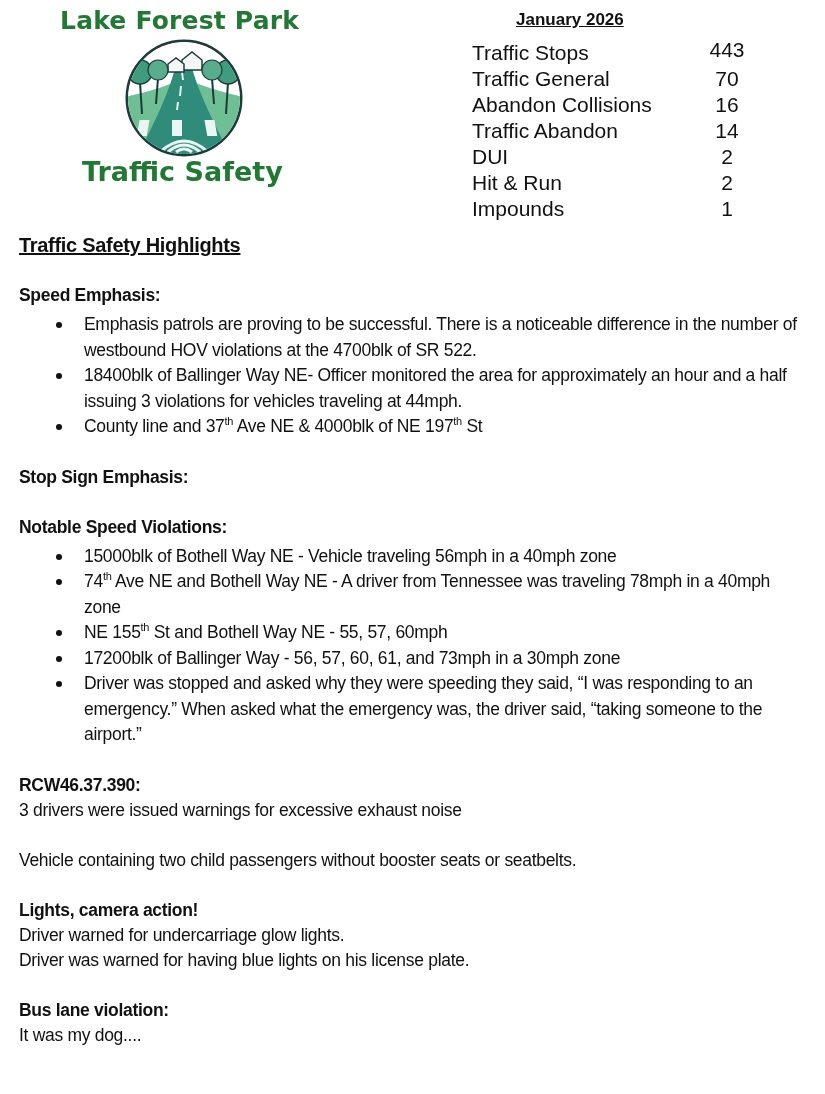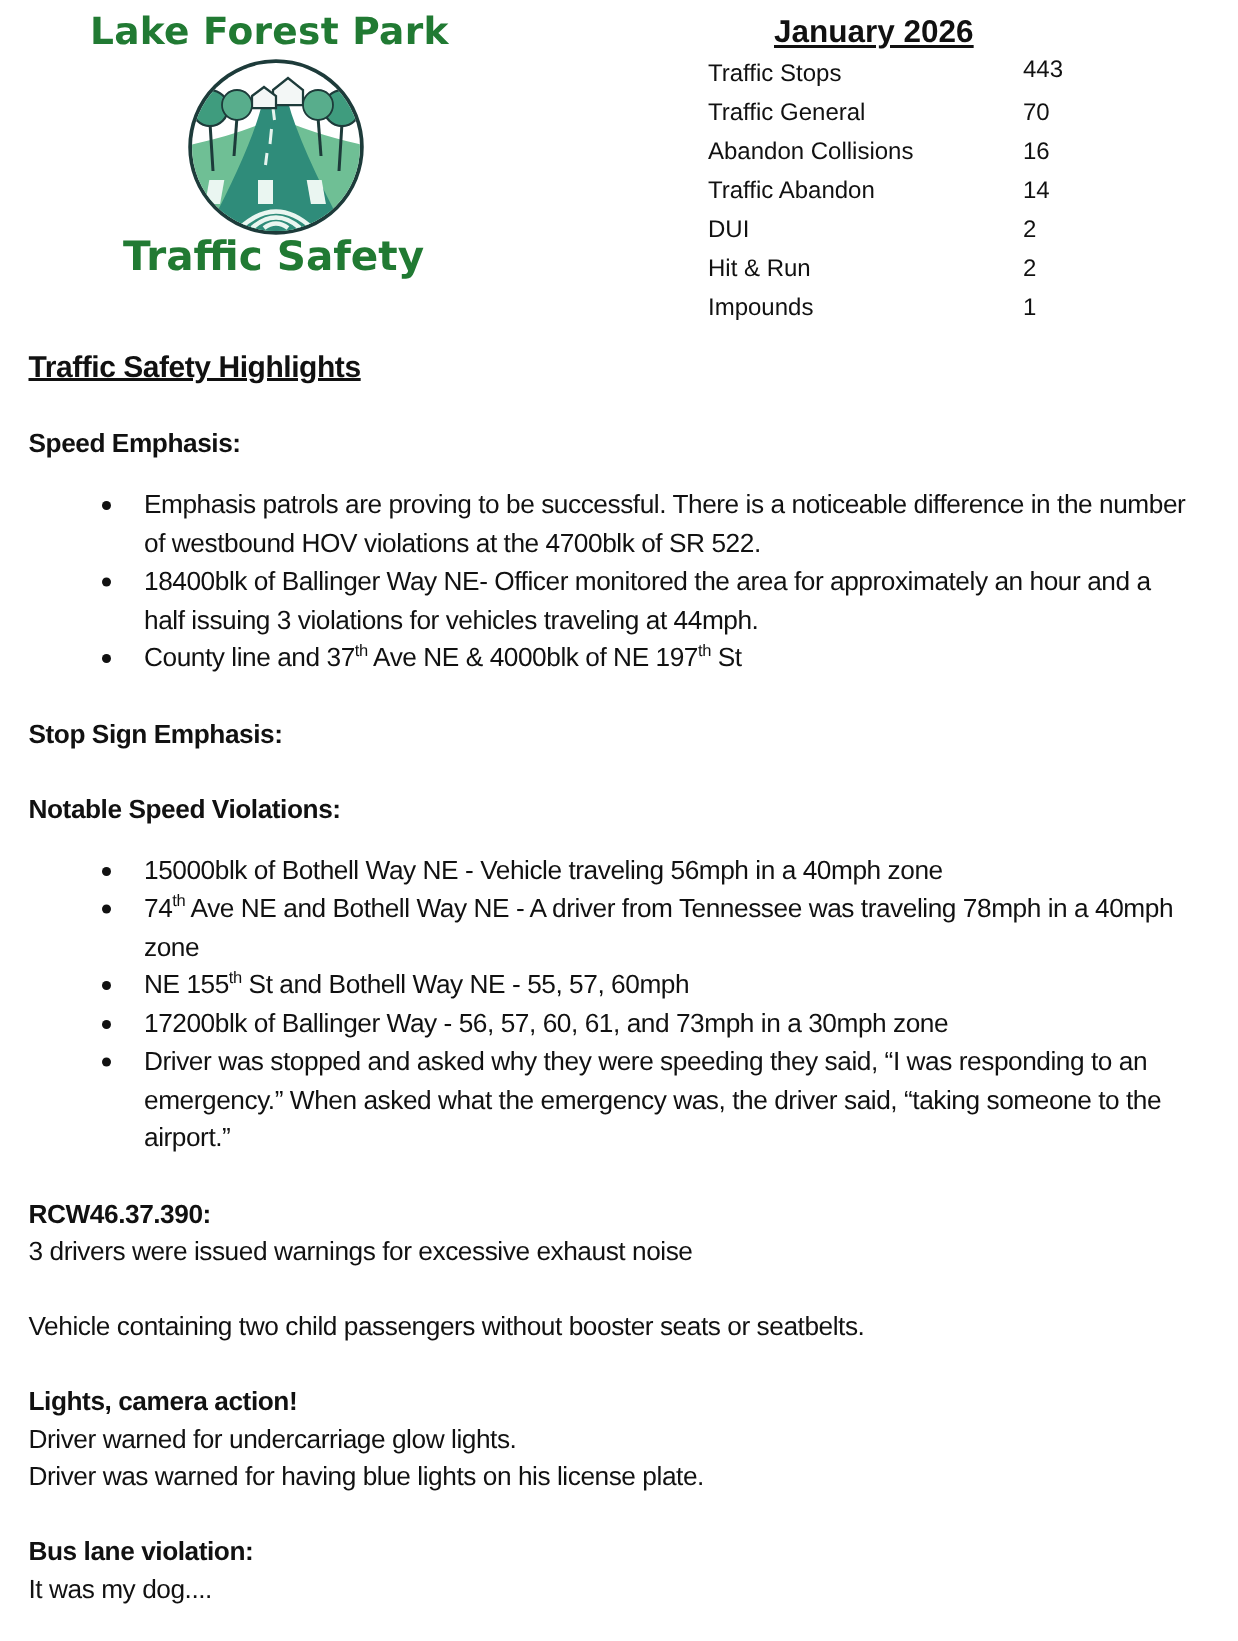--- a/index.html
+++ b/index.html
@@ -7,33 +7,33 @@
          font-family: "Liberation Sans", sans-serif; color: #111; }
 
   .logo-title { position: absolute; left: 60px; top: 6px; width: 260px; text-align: left;
                 font-family: "DejaVu Sans", sans-serif; font-weight: bold; font-size: 25px;
                 color: #217a33; letter-spacing: 0.2px; white-space: nowrap; }
   .logo-sub { position: absolute; left: 82px; top: 156px; font-family: "DejaVu Sans", sans-serif;
               font-weight: bold; font-size: 27px; color: #217a33; white-space: nowrap; }
   .logo-emblem { position: absolute; left: 120px; top: 38px; width: 128px; height: 120px; }
 
   .stats { position: absolute; left: 470px; top: 8px; width: 300px; }
-  .stats-title { position: absolute; left: 46px; top: 2px; font-weight: bold; font-size: 21px;
+  .stats-title { position: absolute; left: 46px; top: 2px; font-weight: bold; font-size: 17px;
                  text-decoration: underline; color: #111; white-space: nowrap; }
-  .stat-row { position: absolute; left: 2px; width: 280px; height: 26px; font-size: 16px; color: #111; }
+  .stat-row { position: absolute; left: 2px; width: 280px; height: 26px; font-size: 21px; color: #111; }
   .stat-label { position: absolute; left: 0; white-space: nowrap; }
-  .stat-value { position: absolute; left: 210px; width: 66px; }
+  .stat-value { position: absolute; left: 222px; width: 66px; text-align: center; }
 
   .doc { position: absolute; left: 19px; top: 234px; width: 790px;
          font-family: "Liberation Sans Narrow", "Liberation Sans", sans-serif; }
   .doc-title { font-weight: bold; font-size: 20px; text-decoration: underline; margin: 0 0 26px 0; letter-spacing: -0.3px; }
   .section { margin-bottom: 25px; }
   .section-heading { font-weight: bold; font-size: 17.5px; line-height: 25px; letter-spacing: -0.3px; }
   .section-text { font-size: 17.5px; line-height: 25px; letter-spacing: -0.3px; }
-  ul.bullets { list-style: none; margin: 16px; padding: 0; }
+  ul.bullets { list-style: none; margin: 4px; padding: 0; }
   ul.bullets li { position: relative; padding-left: 61px; font-size: 17.5px; line-height: 25.5px; letter-spacing: -0.3px; }
   ul.bullets li .dot { position: absolute; left: 33px; top: 10px; width: 6px; height: 6px; border-radius: 50%; background: #111; }
   sup { font-size: 11px; line-height: 0; vertical-align: 7px; }
 </style>
 </head>
 <body>
 
 <div class="logo-title">Lake Forest Park</div>
 <svg class="logo-emblem" viewBox="0 0 128 120">
   <defs>

